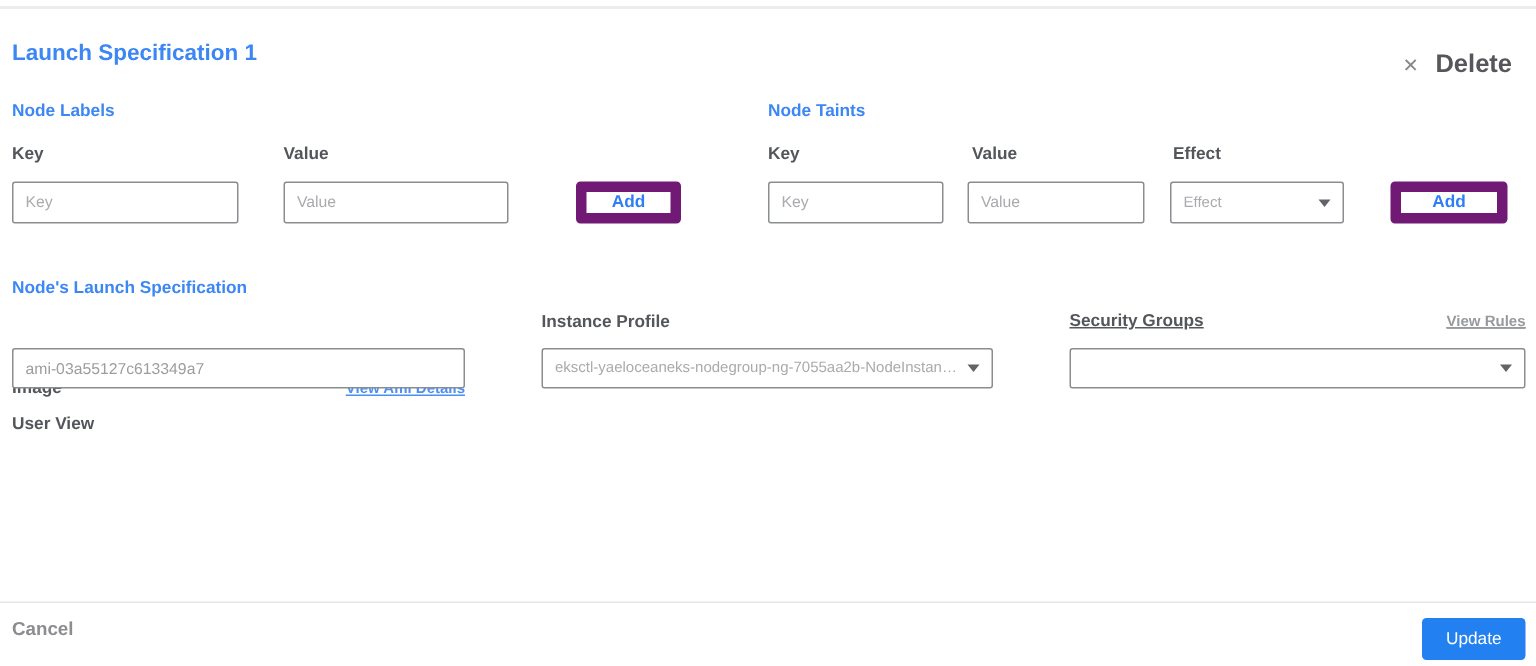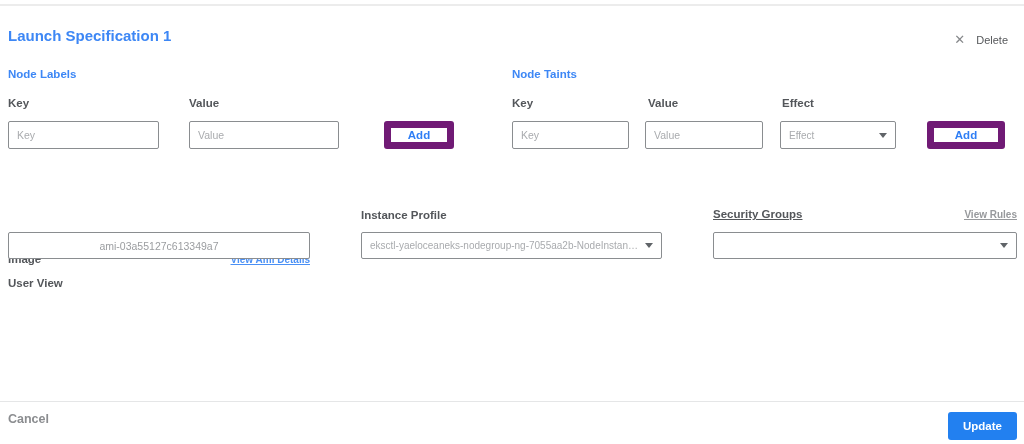--- a/index.html
+++ b/index.html
@@ -17,36 +17,36 @@
   .page-title {
     position: absolute; left: 8px; top: 27px;
     font-size: 15px; font-weight: bold; color: #3d87f5; text-align: center;
   }
 
   .delete-control {
     position: absolute; right: 16px; top: 33px;
     display: flex; align-items: center; gap: 11px; cursor: pointer;
   }
   .x-icon { color: #85878a; font-size: 13px; line-height: 13px; }
-  .delete-label { font-size: 11px; font-weight: normal; color: #55575a; }
+  .delete-label { font-size: 17px; font-weight: bold; color: #55575a; }
 
   .section-title {
     position: absolute; font-size: 11.5px; font-weight: bold; color: #3d87f5;
   }
   .field-label { position: absolute; font-size: 11.5px; font-weight: bold; color: #53565a; }
 
   .text-input {
     position: absolute; height: 28px;
     border: 1px solid #8a8d90; border-radius: 2px;
     font-family: "Liberation Sans", sans-serif;
     font-size: 10.5px; color: #6f7276;
     padding: 0 8px; background: #fff; outline: none;
   }
   .text-input::placeholder { color: #a9abae; }
-  .value-gray { color: #9b9da0; text-align: center; }
+  .value-gray { color: #9b9da0; }
 
   .dropdown {
     position: absolute; height: 28px;
     border: 1px solid #8a8d90; border-radius: 2px; background: #fff;
     display: flex; align-items: center; padding: 0 8px;
     font-size: 10px; color: #a9abae; cursor: pointer;
   }
   .dropdown .dd-text { flex: 1; overflow: hidden; white-space: nowrap; text-overflow: ellipsis; padding-right: 6px; }
   .caret {
     width: 0; height: 0; flex: 0 0 auto;
@@ -86,21 +86,21 @@
   .code-cursor { display: inline-block; width: 1px; height: 10px; background: #55575a; vertical-align: -1px; }
 
   .footer-divider { position: absolute; top: 401px; left: 0; width: 100%; height: 1px; background: #e5e6e7; }
   .cancel-label {
     position: absolute; left: 8px; top: 412px;
     font-size: 12.5px; font-weight: bold; color: #8b8d90; cursor: pointer;
   }
   .btn-primary {
     position: absolute; left: 948px; top: 412px; width: 69px; height: 28px;
     background: #2280f0; border: none; border-radius: 3px;
-    color: #fff; font-weight: bold; font-size: 11.5px;
+    color: #fff; font-weight: normal; font-size: 11.5px;
     font-family: "Liberation Sans", sans-serif; cursor: pointer;
   }
 </style>
 </head>
 <body>
 
 <div class="page">
 
   <div class="hairline-top"></div>
 
@@ -123,20 +123,21 @@
   <div class="field-label" style="left:648px; top:97px;">Value</div>
   <div class="field-label" style="left:782px; top:97px;">Effect</div>
   <input class="text-input" style="left: 512px; top: 121px; width: 117px;" placeholder="Key">
   <input class="text-input" style="left: 645px; top: 121px; width: 118px;" placeholder="Value">
   <div class="dropdown" style="left:780px; top:121px; width:116px;">
     <span class="dd-text">Effect</span>
     <span class="caret"></span>
   </div>
   <button class="btn-outline" style="left:927px; top:121px; width:78px;">Add</button>
 
+  <div class="section-title" style="left:8px; top:186px;">Node's Launch Specification</div>
 
   <div class="label-row" style="left:8px; top:208px; width:302px;">
     <span class="field-label-inline">Image</span>
     <span class="link-blue">View Ami Details</span>
   </div>
   <input class="text-input value-gray" style="left: 8px; top: 232px; width: 302px; height: 27px;" value="ami-03a55127c613349a7">
 
   <div class="field-label" style="left:361px; top:209px;">Instance Profile</div>
   <div class="dropdown" style="left:361px; top:232px; width:301px; height:27px;">
     <span class="dd-text">eksctl-yaeloceaneks-nodegroup-ng-7055aa2b-NodeInstanceProfile-...</span>

